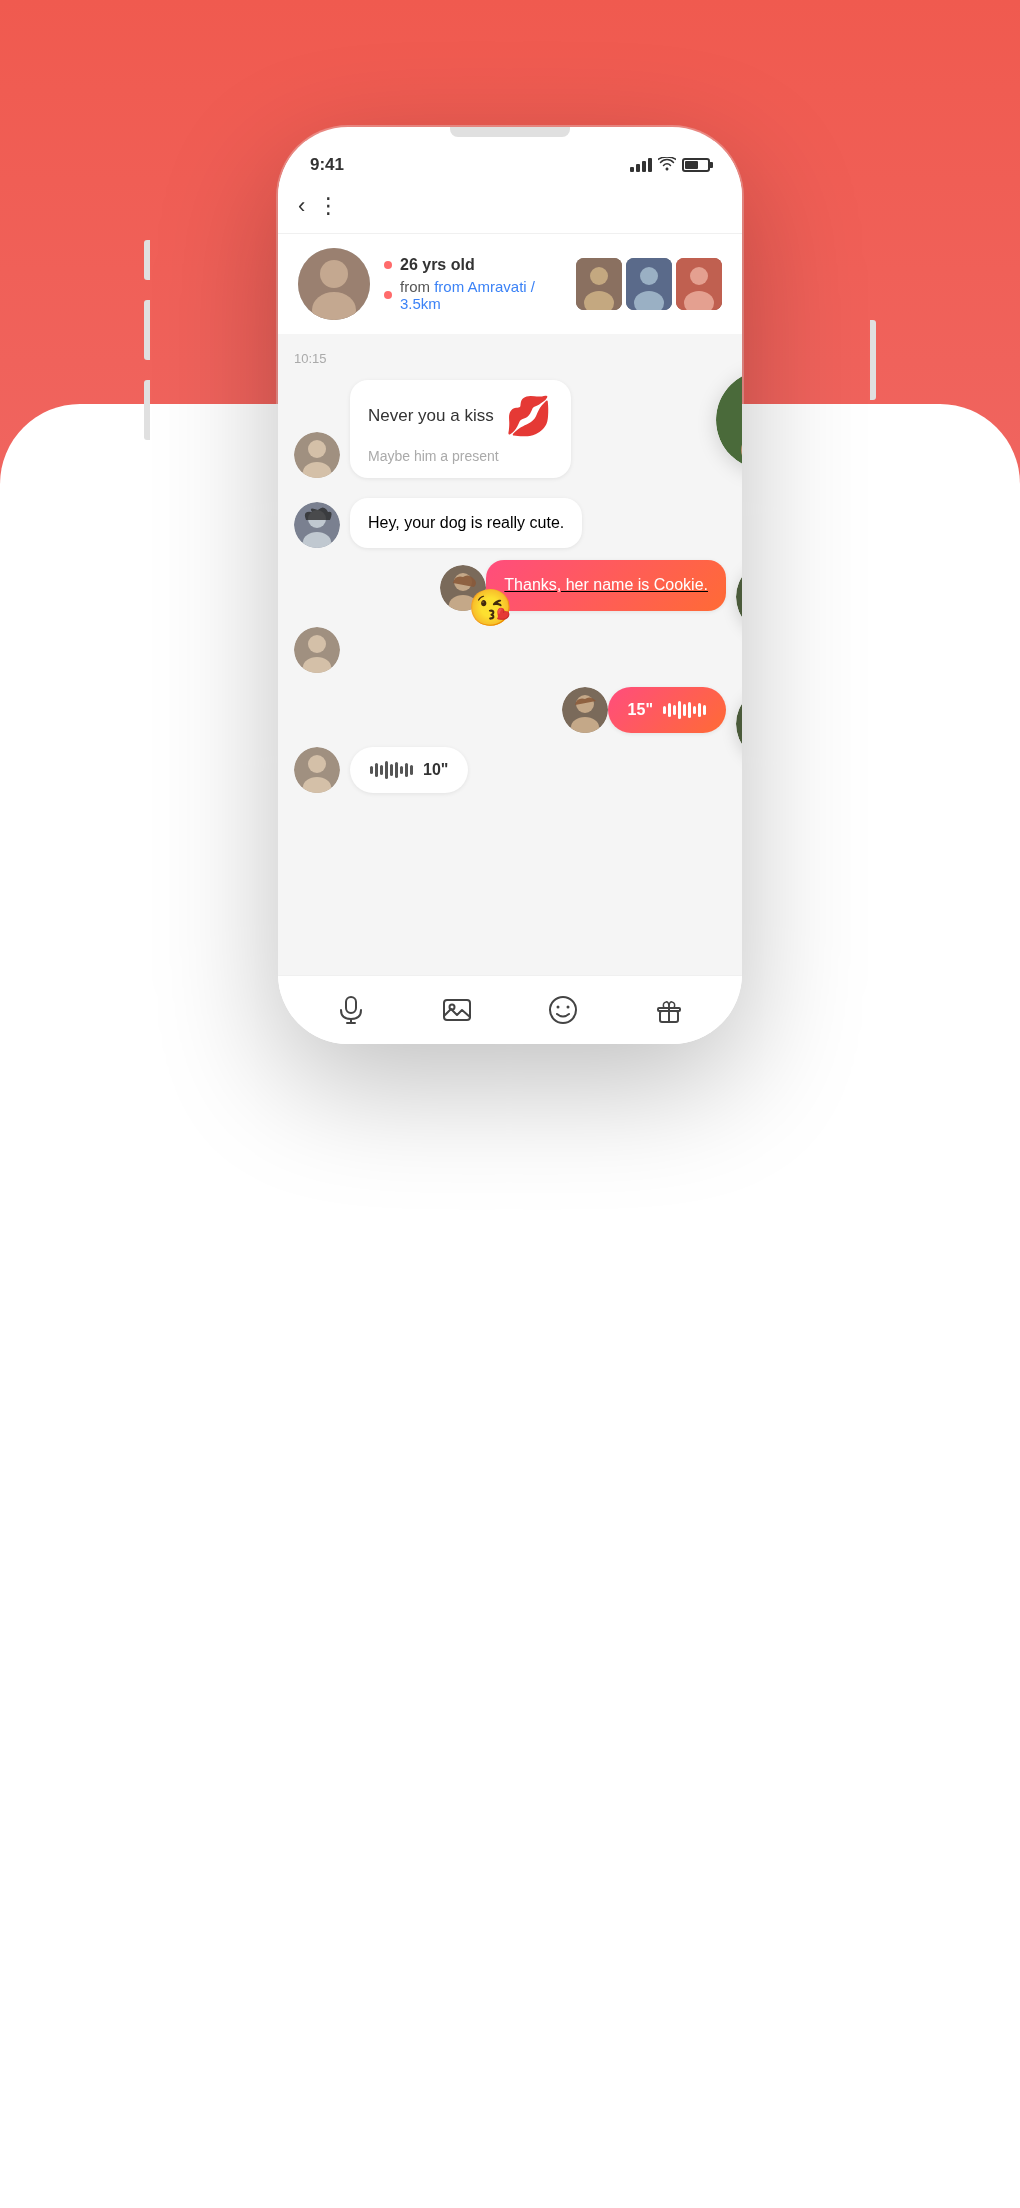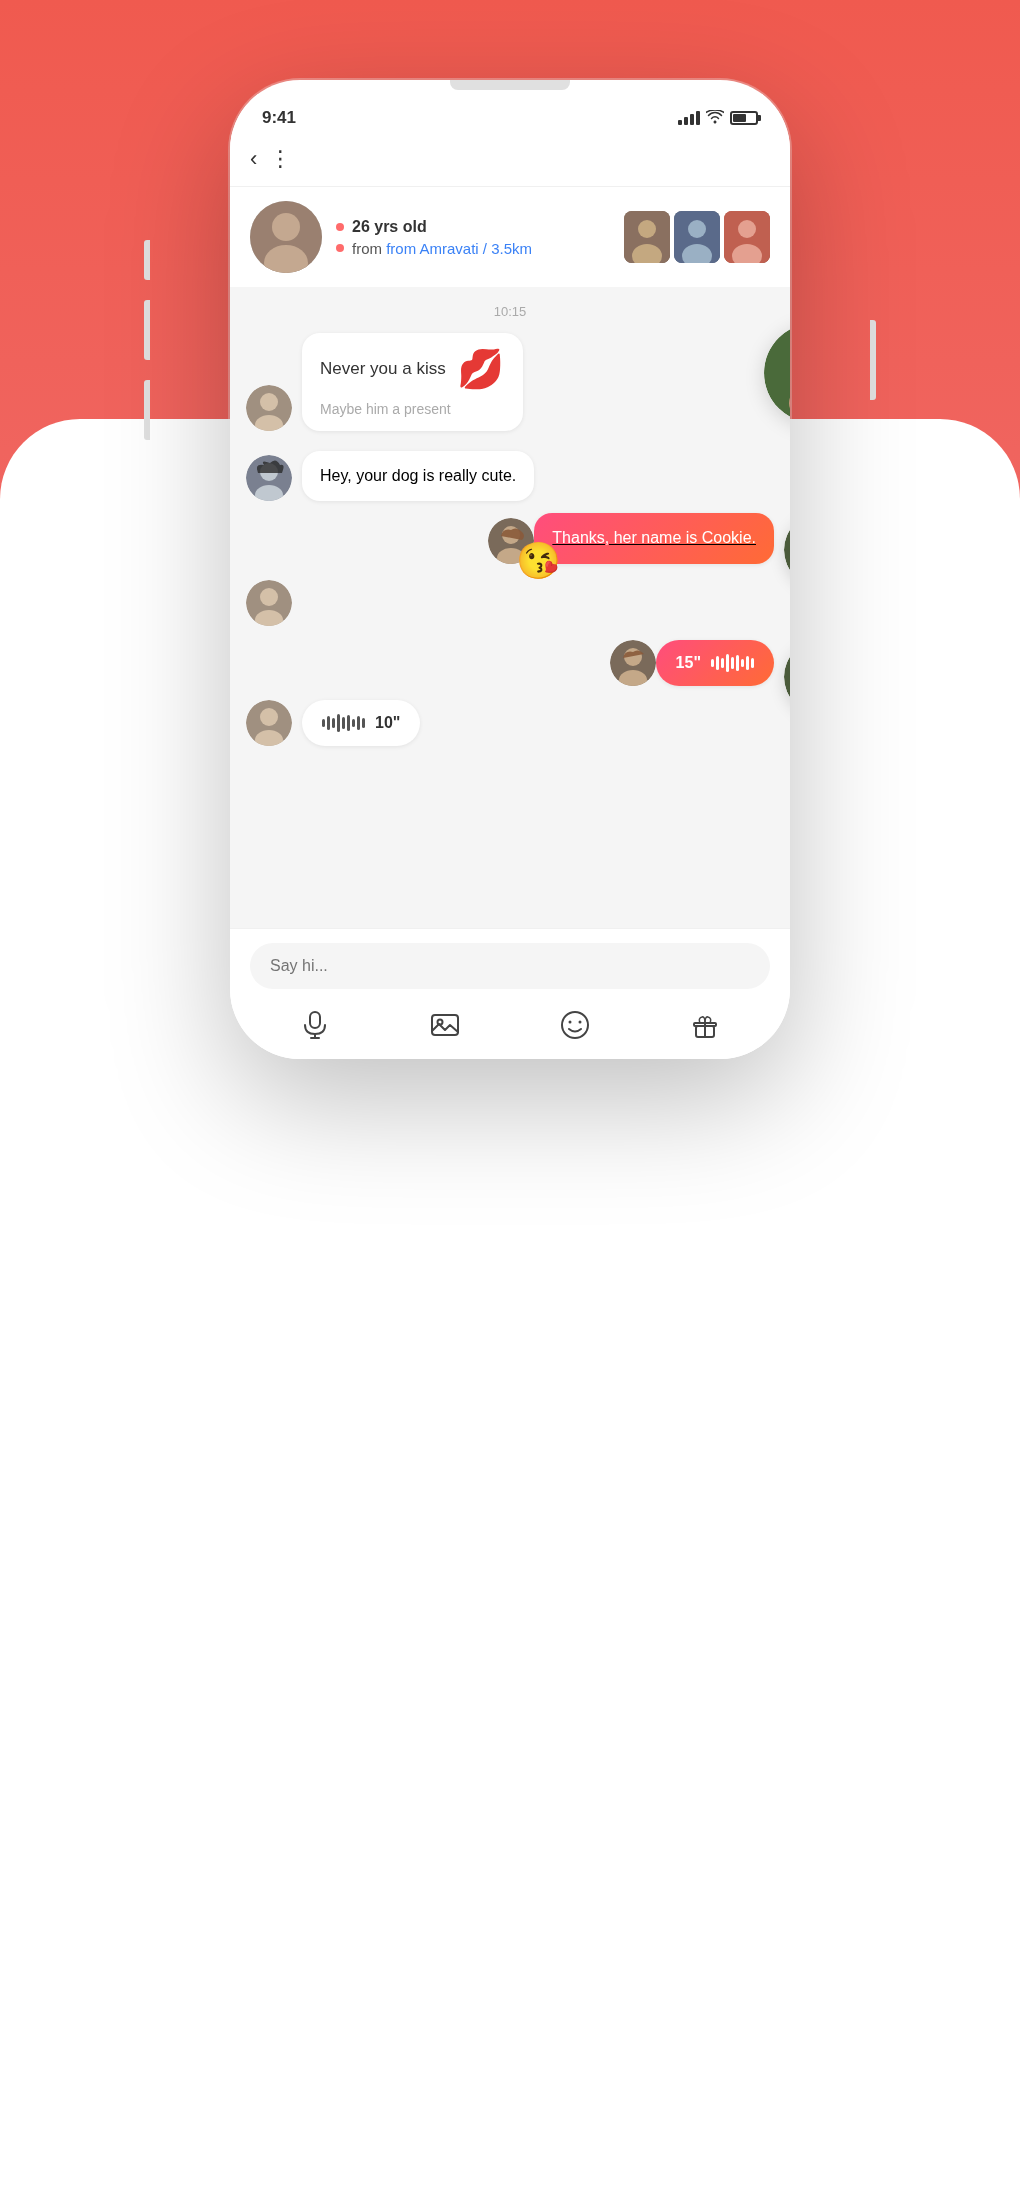--- a/index.html
+++ b/index.html
@@ -18,26 +18,27 @@
     
     .phone-wrapper {
       position: relative;
       width: 720px;
       margin-top: 80px;
       display: flex;
       justify-content: center;
     }
 
     .phone {
-      width: 560px;
+      width: 464px;
       background: white;
       border-radius: 70px;
       box-shadow: 0 40px 120px rgba(0,0,0,0.25), 0 0 0 2px rgba(255,255,255,0.3);
       overflow: hidden;
       position: relative;
+      margin-top: 47px;
     }
 
     
     .status-bar {
       display: flex;
       justify-content: space-between;
       align-items: center;
       padding: 14px 32px 8px;
       background: white;
     }
@@ -199,21 +200,21 @@
     .thumb2 { background: linear-gradient(135deg, #5a6a7a, #3a4a6a); }
     .thumb3 { background: linear-gradient(135deg, #c05040, #803020); }
 
     
     .chat-area {
       background: #f5f5f5;
       padding: 16px 16px;
       min-height: 640px;
     }
     .timestamp {
-      text-align: center;
+      text-align: left;
       color: #aaa;
       font-size: 13px;
       margin-bottom: 14px;
     }
 
     
     .message-row {
       display: flex;
       align-items: flex-end;
       margin-bottom: 12px;
@@ -677,21 +678,20 @@
               <div class="wave-bar" style="height:8px"></div>
               <div class="wave-bar" style="height:14px"></div>
               <div class="wave-bar" style="height:10px"></div>
             </div>
             <span class="voice-duration" style="font-size:16px;font-weight:600;color:#333;">10"</span>
           </div>
         </div>
       </div>
 
       <div class="chat-input-area">
-        <input class="message-input" type="text" placeholder="Say hi..." style="">
         <div class="input-actions">
 
           <div class="action-btn">
             <svg width="30" height="30" viewBox="0 0 30 30" fill="none">
               <rect x="10" y="2" width="10" height="16" rx="5" stroke="#444" stroke-width="2" fill="none"></rect>
               <path d="M5 15 Q5 24 15 24 Q25 24 25 15" stroke="#444" stroke-width="2" fill="none" stroke-linecap="round"></path>
               <line x1="15" y1="24" x2="15" y2="28" stroke="#444" stroke-width="2" stroke-linecap="round"></line>
               <line x1="11" y1="28" x2="19" y2="28" stroke="#444" stroke-width="2" stroke-linecap="round"></line>
             </svg>
           </div>

